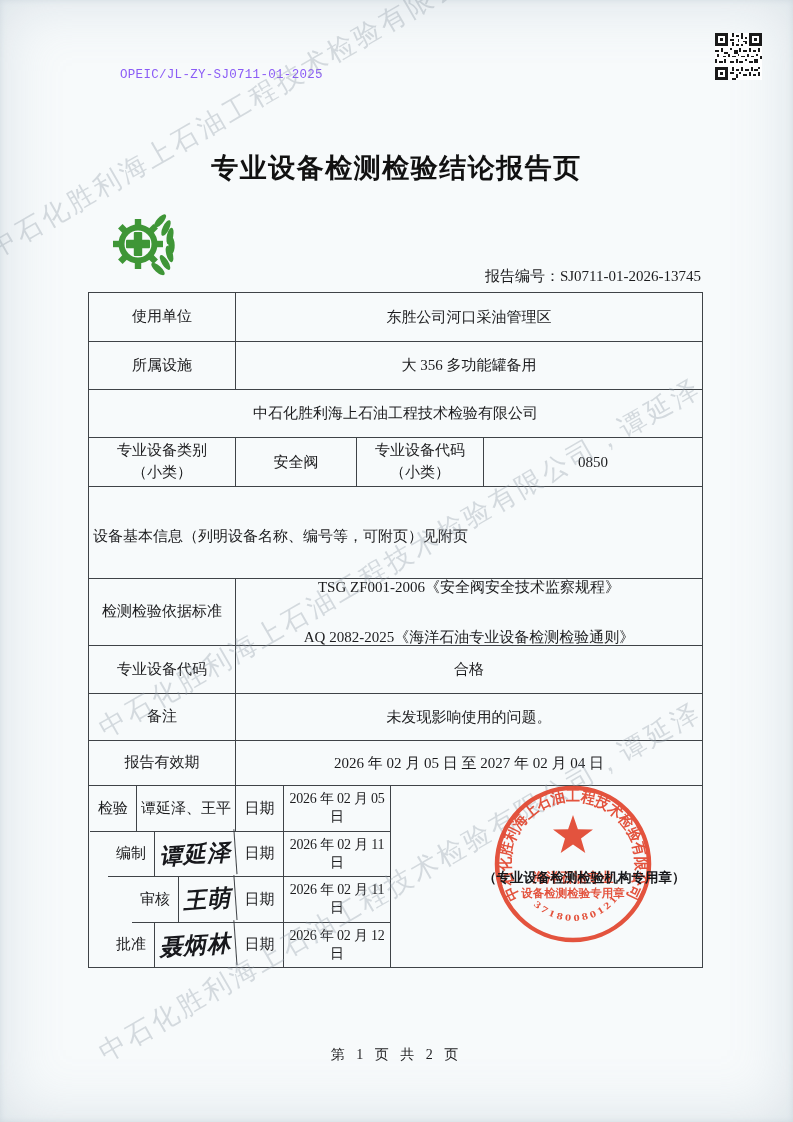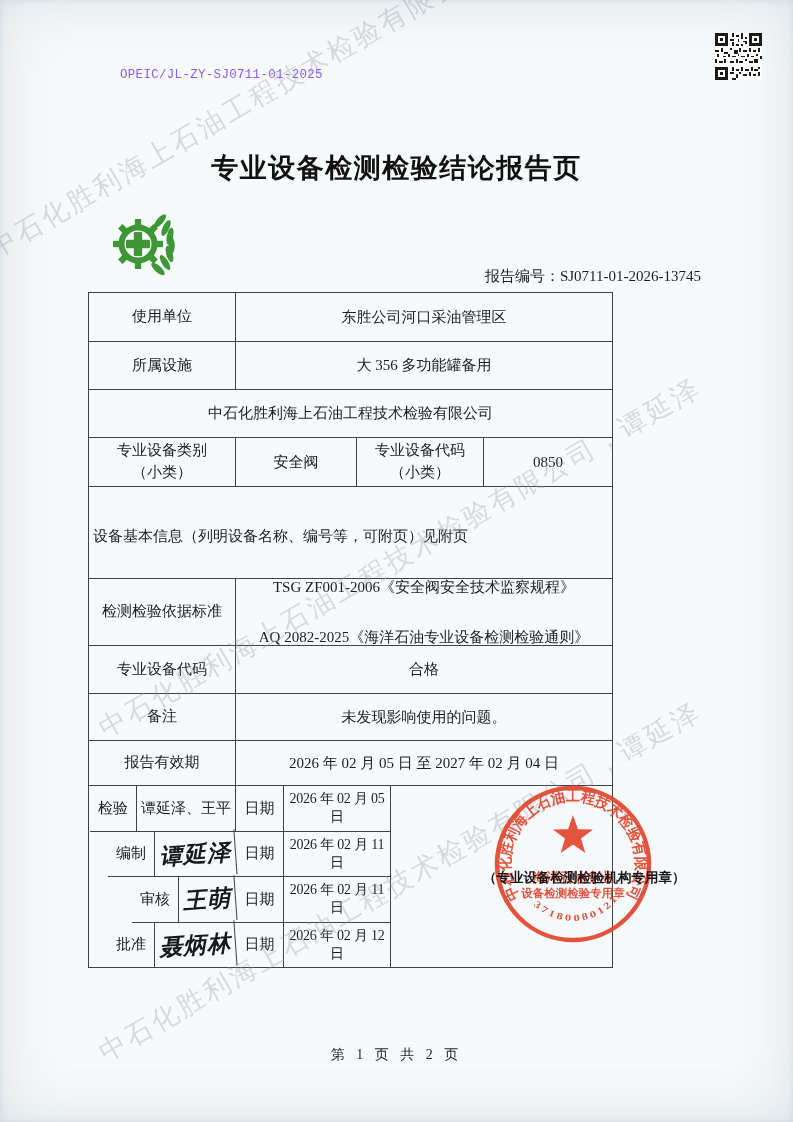--- a/index.html
+++ b/index.html
@@ -18,21 +18,21 @@
     transform:translate(-50%,-50%) rotate(-30deg); z-index:5;
   }
   
   .doc-code{position:absolute; left:120px; top:68px; font-family:"Liberation Mono",monospace; font-size:12.5px; letter-spacing:.3px; color:#8b5cf6;}
   .qr{position:absolute; left:715px; top:33px; width:47px; height:47px;}
   .title{position:absolute; left:0; top:150px; width:100%; text-align:center; font-size:27px; font-weight:bold; letter-spacing:1.5px; color:#111;}
   .logo{position:absolute; left:111px; top:211px; width:68px; height:66px;}
   .report-no{position:absolute; top:267px; right:92px; font-size:15px; color:#1c1c1e;}
   
   .doc-table{
-    position:absolute; left:88px; top:292px; width:525px; height:676px;
+    position:absolute; left:88px; top:292px; width:615px; height:676px;
     border:1.3px solid #3f4347; box-sizing:border-box; display:flex; flex-direction:column;
     font-size:15px; z-index:2;
   }
   .tr{display:flex; border-bottom:1.3px solid #3f4347; box-sizing:border-box;}
   .tr:last-child{border-bottom:none; flex:1;}
   .cell{display:flex; align-items:center; justify-content:center; text-align:center; box-sizing:border-box; padding:2px 4px;}
   .lbl{width:147px; border-right:1.3px solid #3f4347; white-space:pre-line; line-height:1.45;}
   .val{flex:1;}
   .h48{height:48px;} .h49{height:49px;} .h92{height:92px;} .h67{height:67px;} .h47{height:47px;} .h45{height:45px;}
   .cat-val{width:121px; border-right:1.3px solid #3f4347;}

